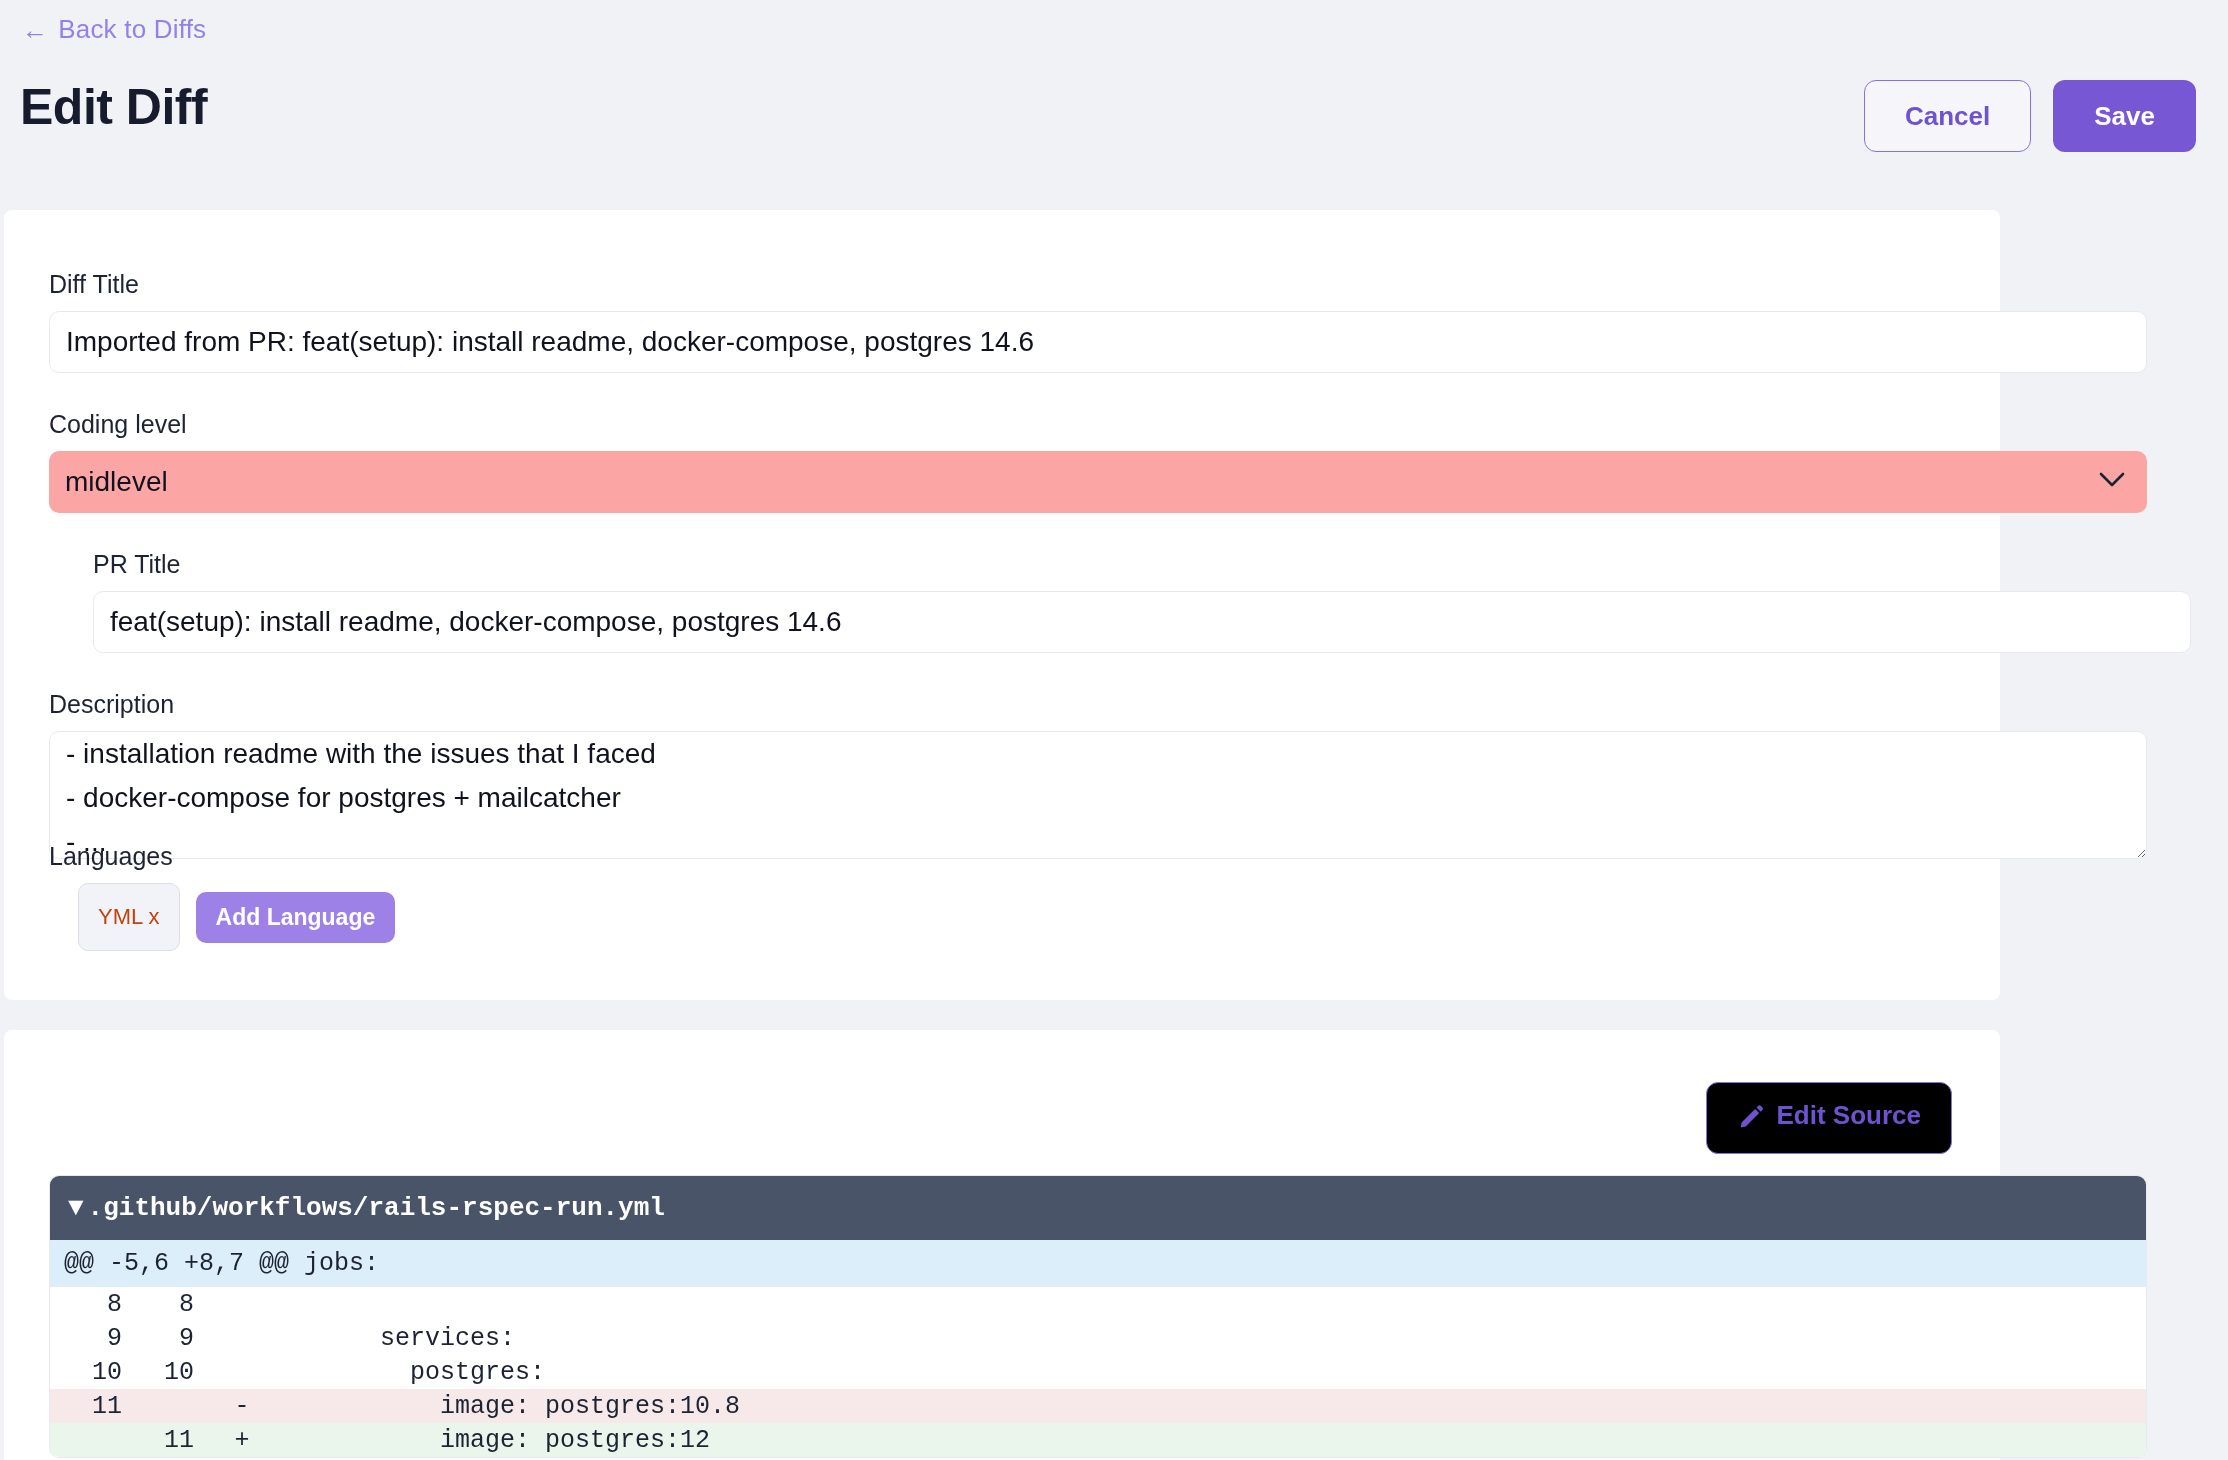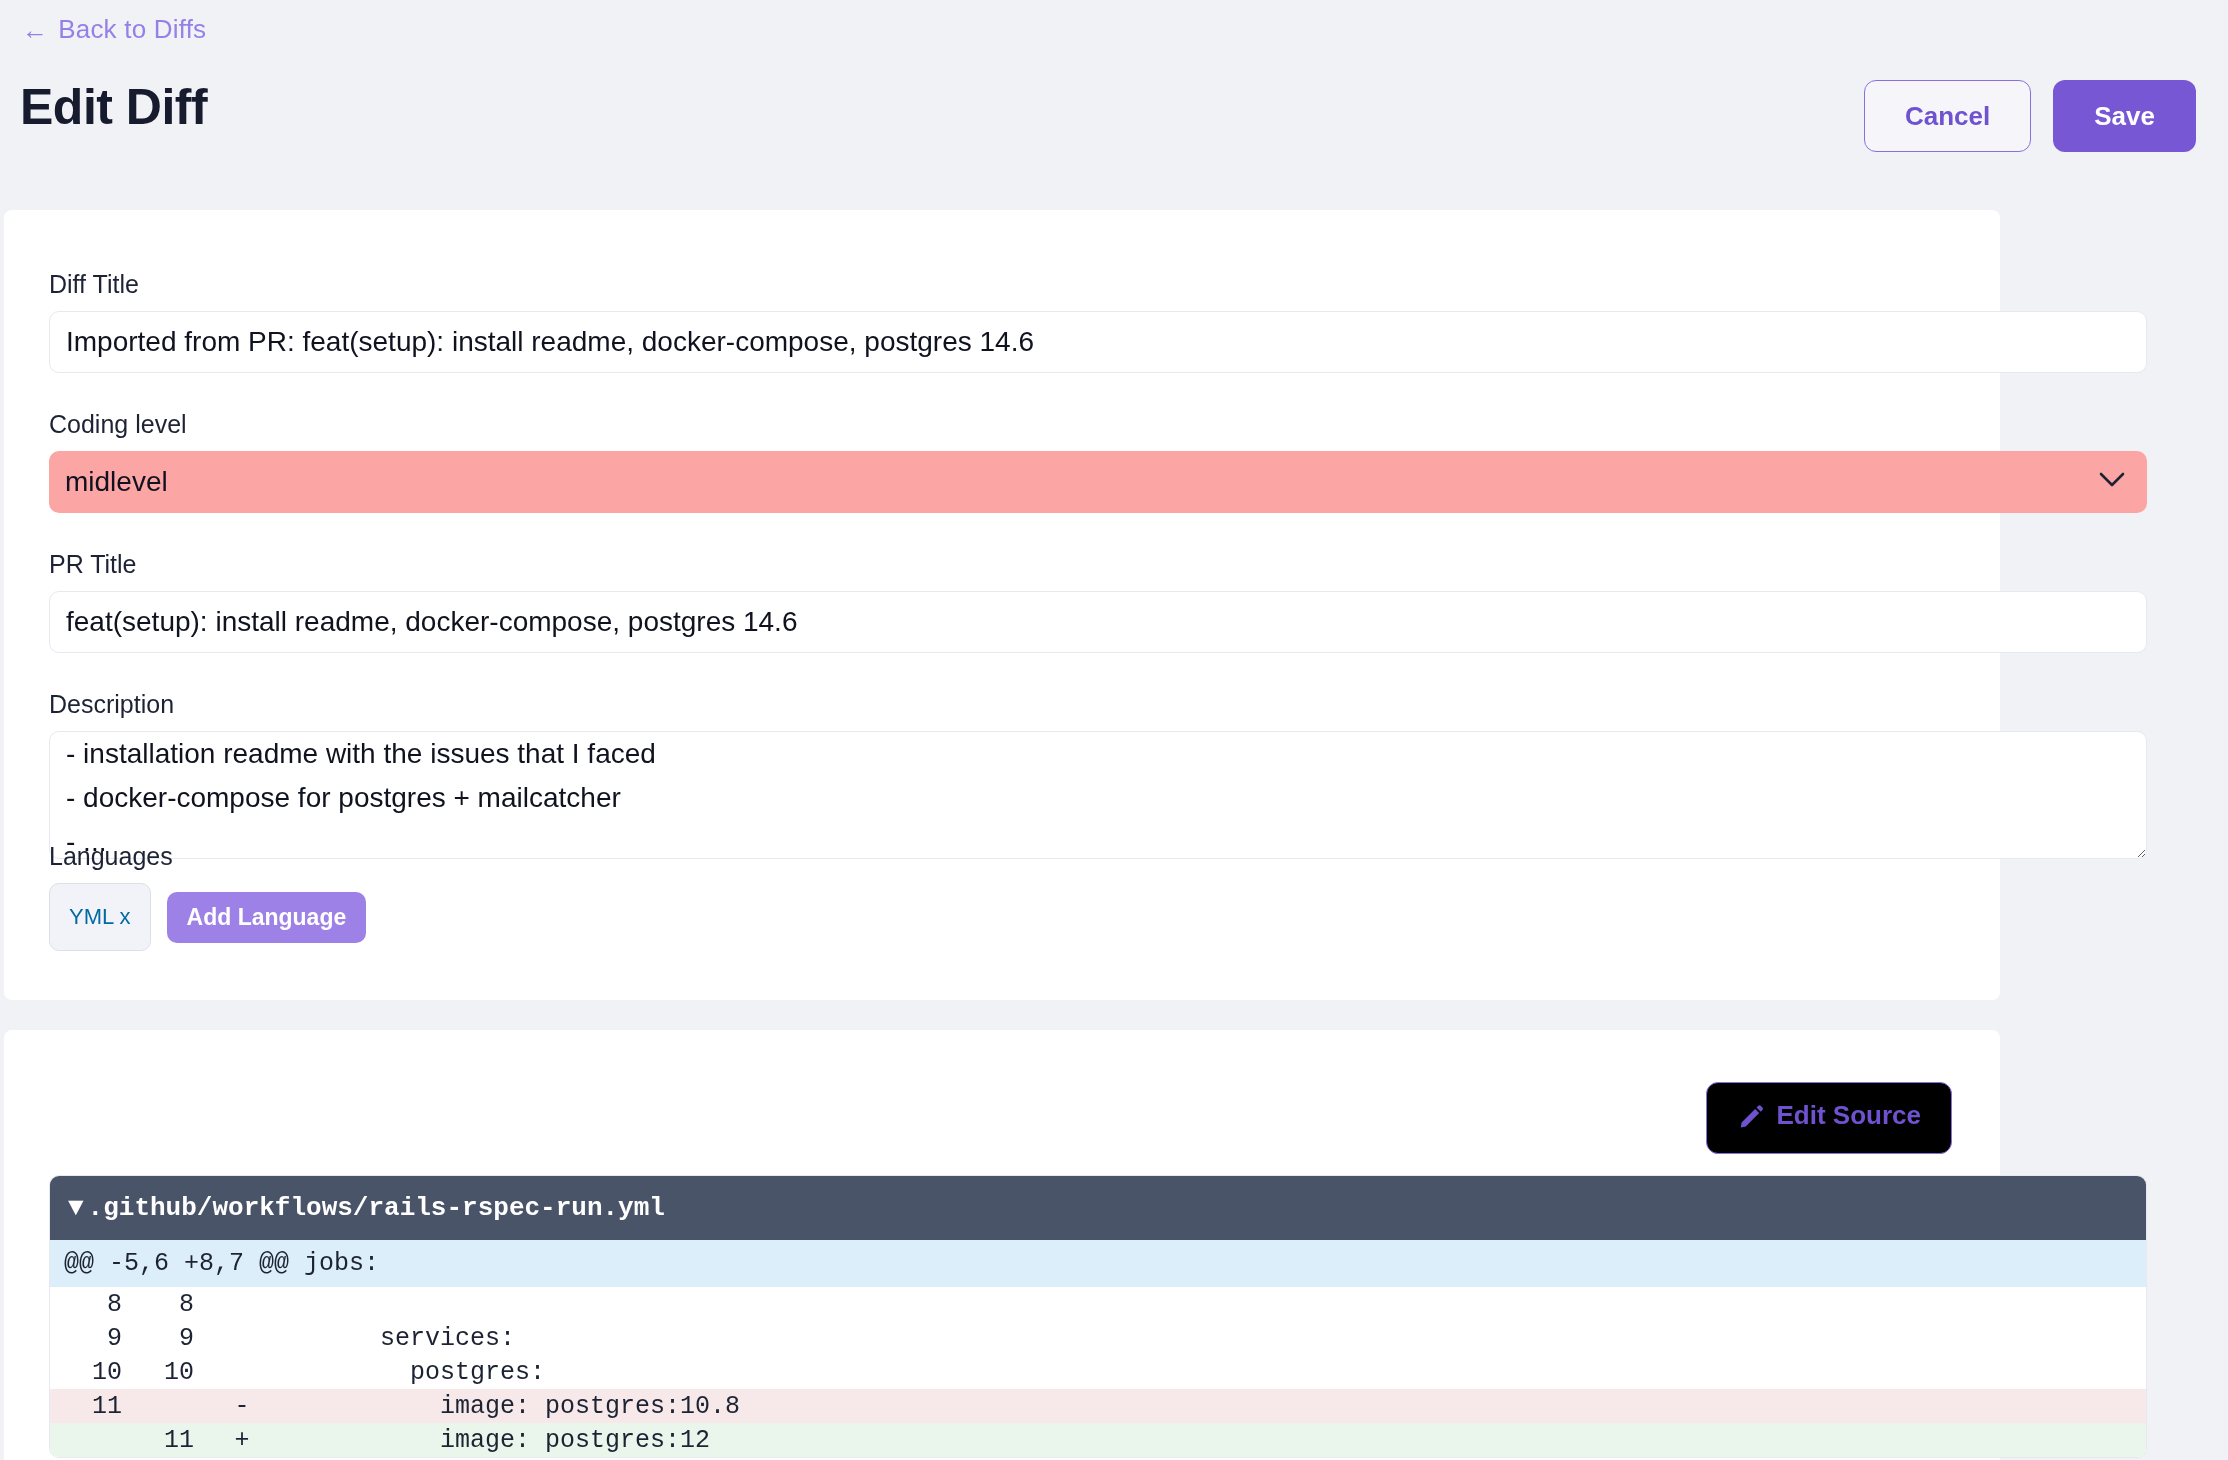--- a/index.html
+++ b/index.html
@@ -126,34 +126,35 @@
     color: #10131f;
     padding: 0 16px;
     resize: vertical;
     overflow: hidden;
     outline: none;
     white-space: pre;
   }
 
   .f-title { top: 60px; }
   .f-level { top: 200px; }
-  .f-prtitle { top: 340px; }
+  .f-prtitle { top: 340px; margin-left: 44px; }
   .f-desc  { top: 480px; }
   .f-langs { top: 632px; }
 
   .lang-row { display: flex; align-items: center; gap: 16px; margin-top: 8px; }
   .lang-chip {
     background: #f2f3f8;
     border: 1.4px solid #dcdfe8;
     border-radius: 10px;
     padding: 22px 19px;
     font-size: 22px;
-    color: #0369a1;
+    color: #c2410c;
     cursor: pointer;
     line-height: 1;
+    margin-left: 29px;
   }
   .btn-add-lang {
     background: #9d81e6;
     border: none;
     border-radius: 10px;
     padding: 14px 20px;
     font-size: 23px;
     font-weight: bold;
     color: #ffffff;
     cursor: pointer;

